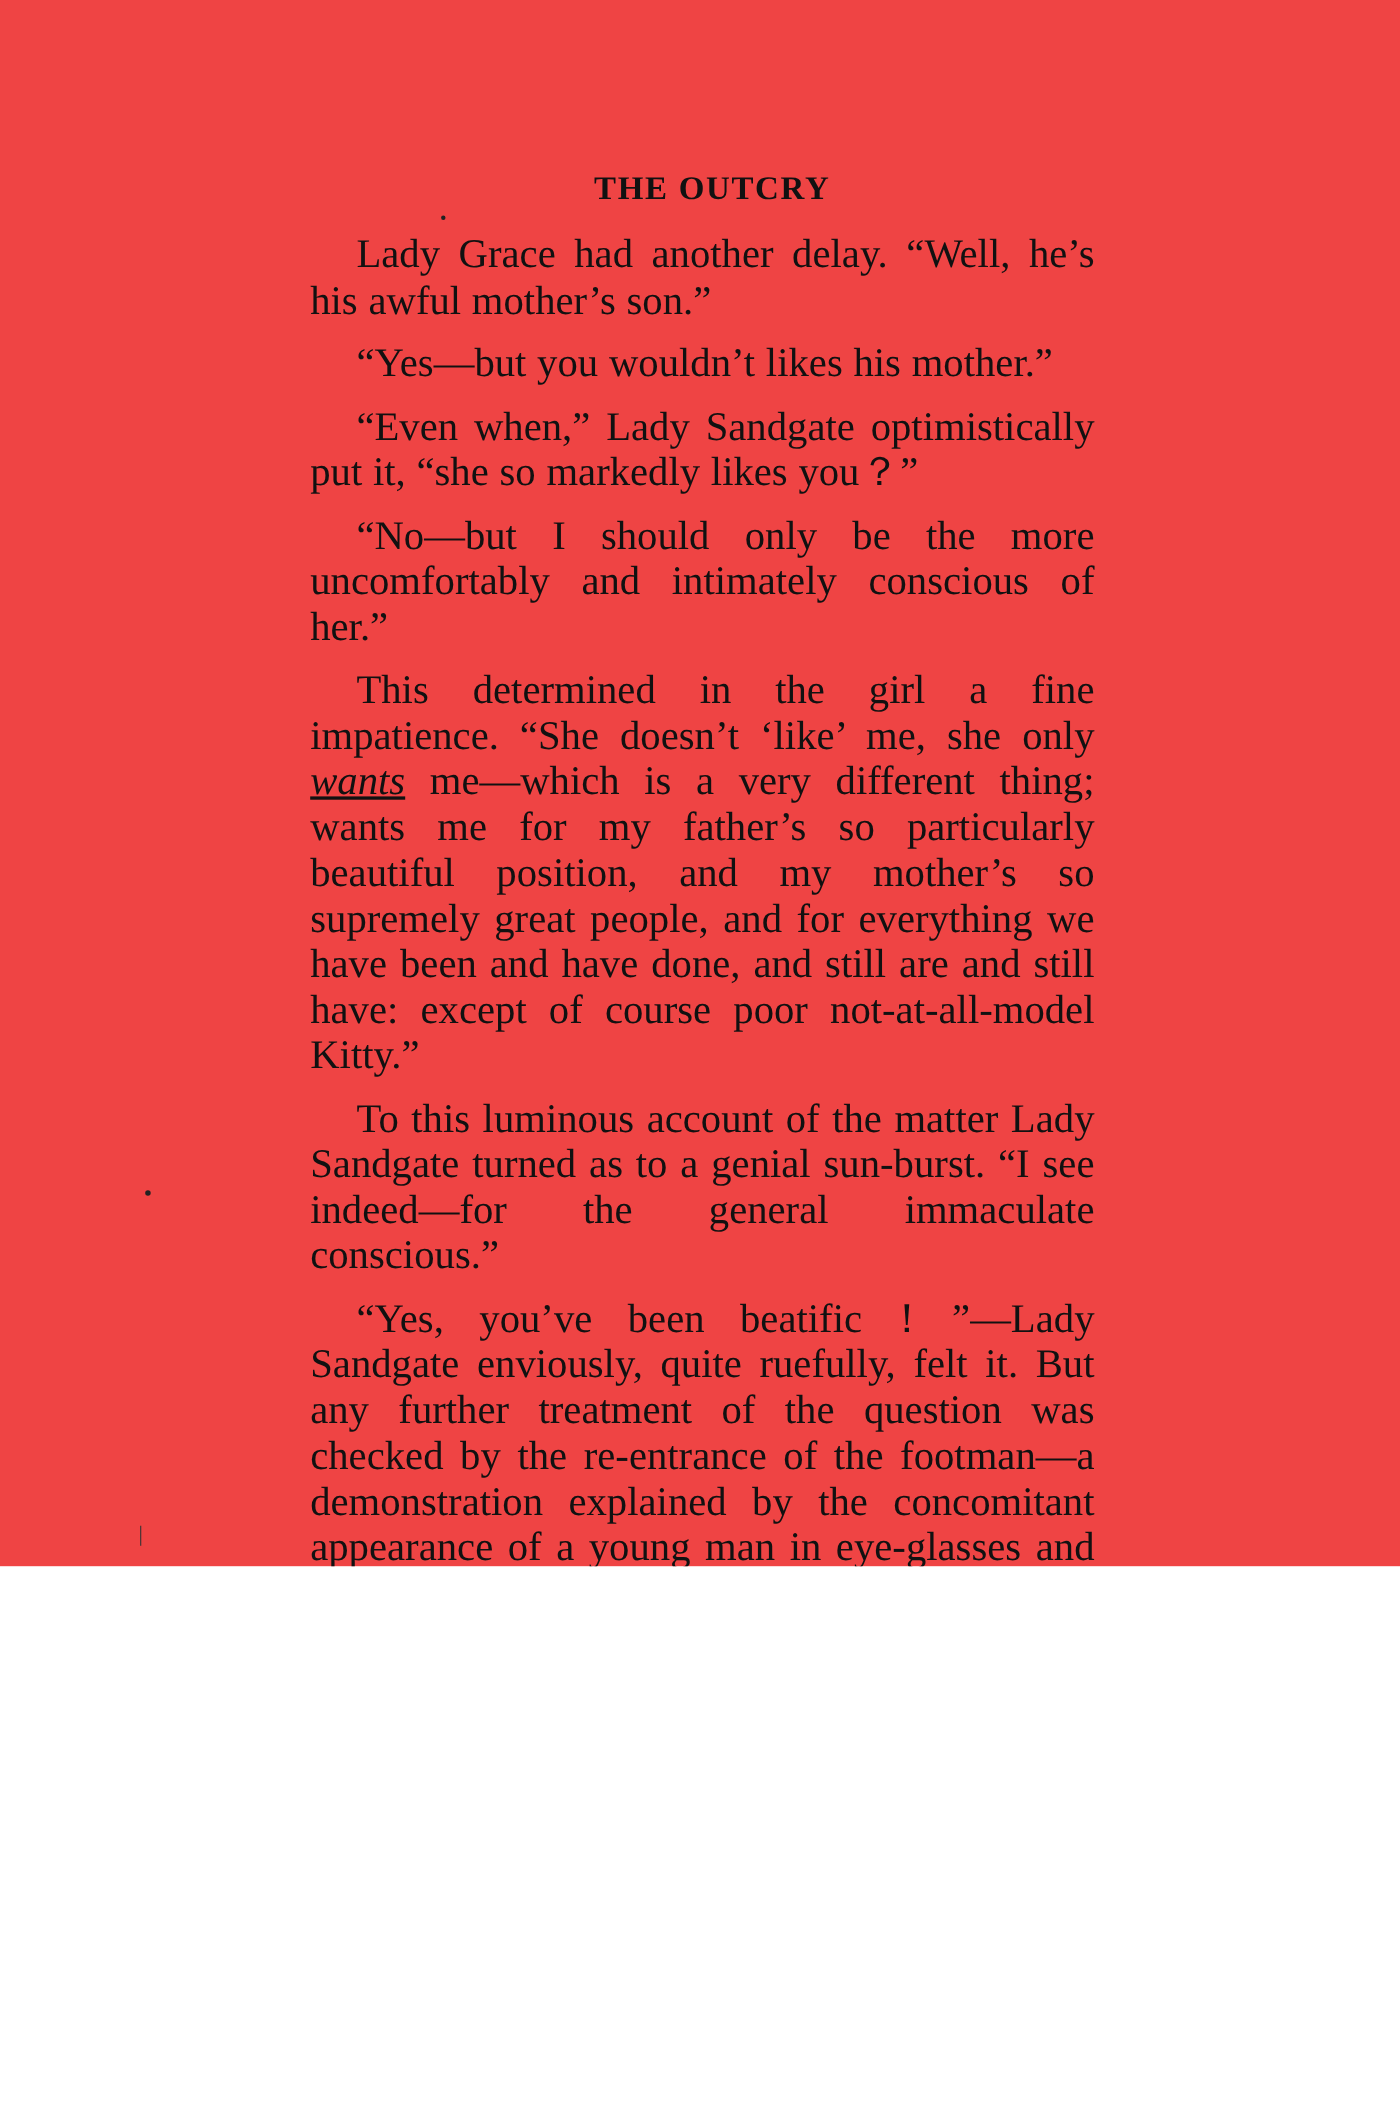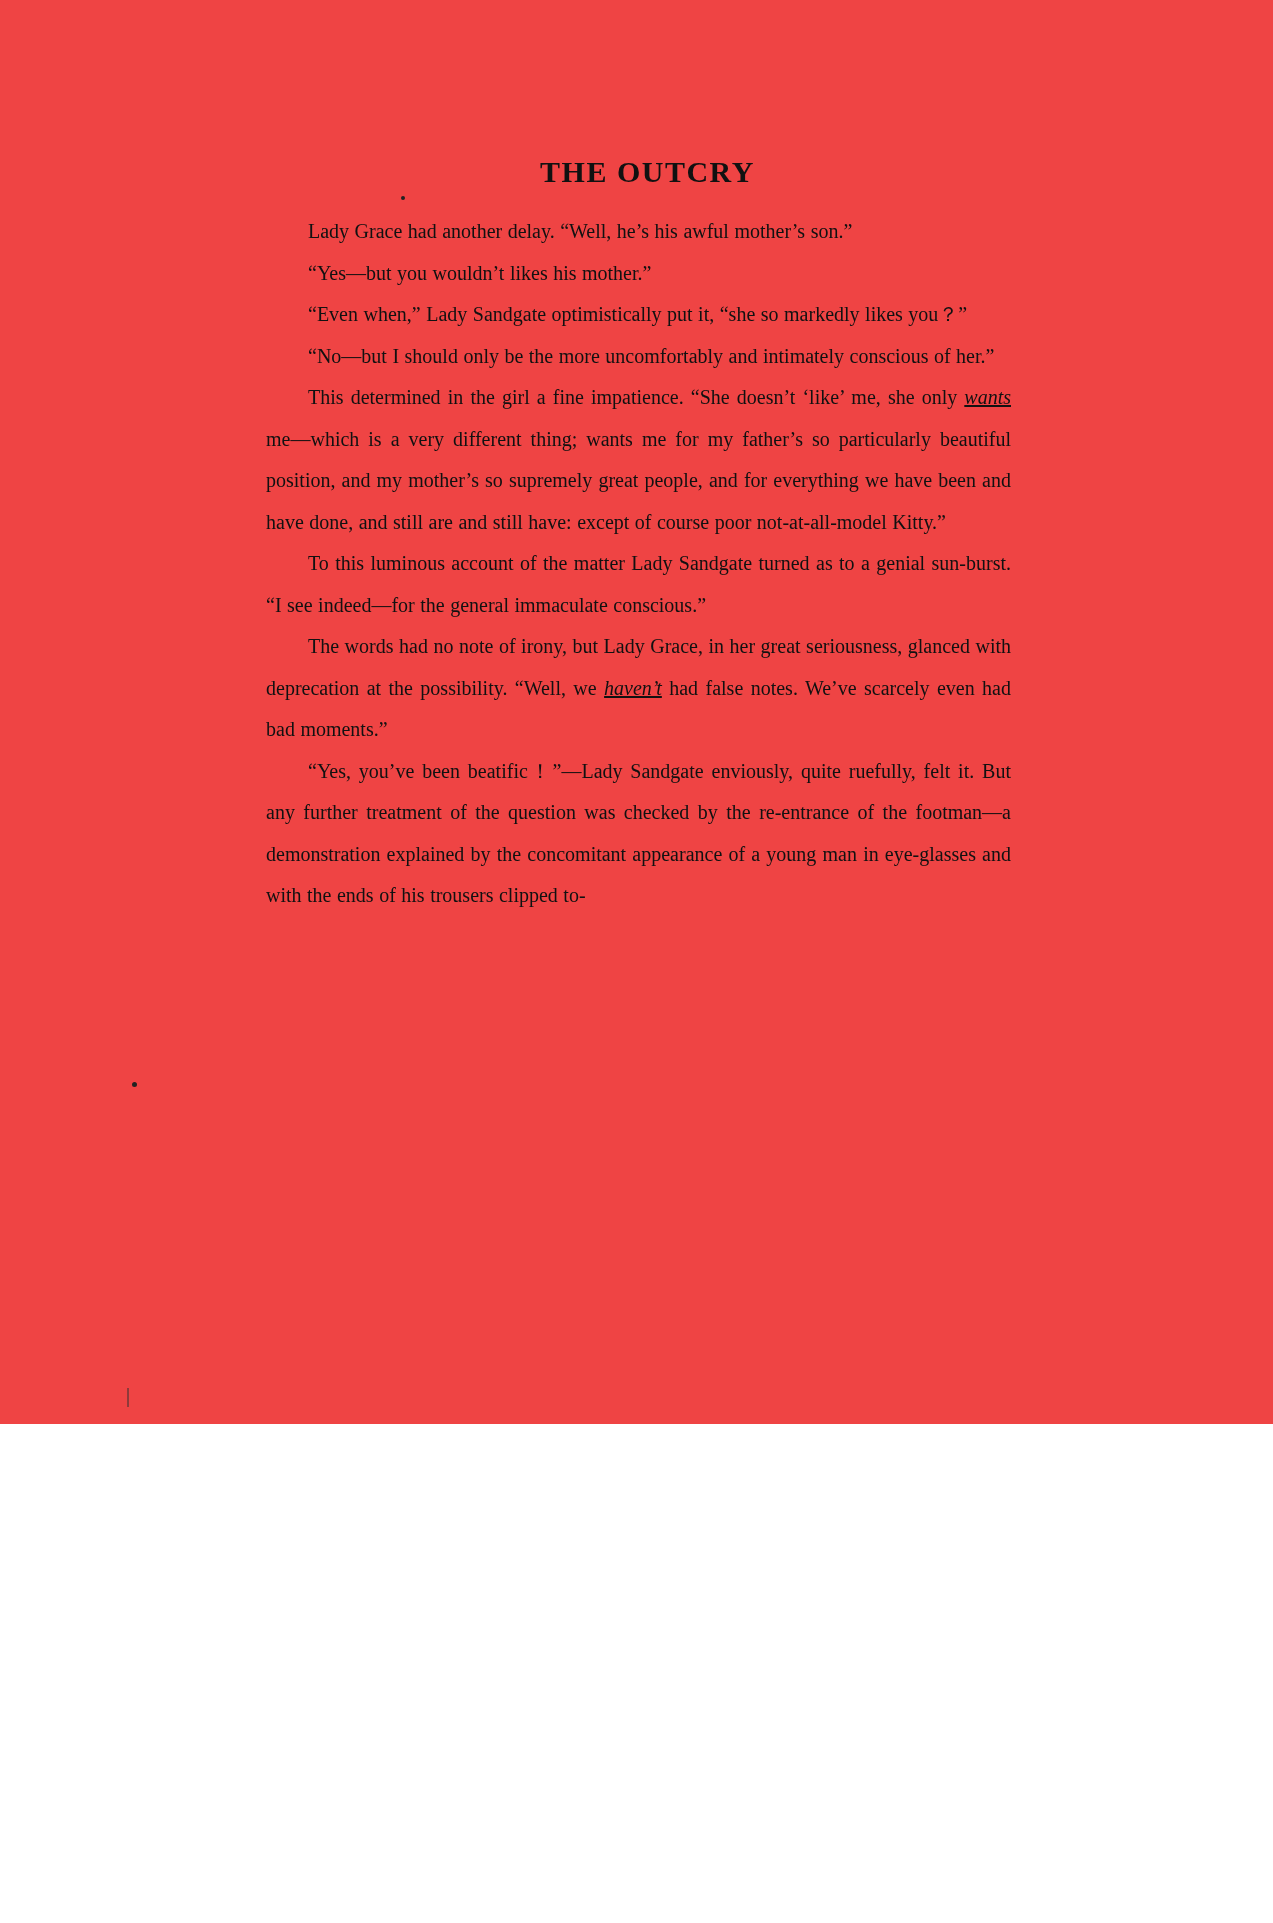--- a/index.html
+++ b/index.html
@@ -26,22 +26,22 @@
   .running-head {
     text-align: center;
     font-family: "Liberation Serif", serif;
     font-weight: bold;
     font-size: 30px;
     letter-spacing: 1.5px;
     margin: 0 0 22px 0;
     padding-left: 18px;
   }
   .body-text p {
-    margin: 0;
-    font-size: 20px;
+    margin: 16px;
+    font-size: 37px;
     line-height: 41.5px;
     text-align: justify;
     text-indent: 42px;
     hyphens: none;
     word-spacing: 0.5px;
   }
   .body-text em {
     font-style: italic;
     text-decoration: underline;
   }
@@ -95,21 +95,20 @@
   <div class="text-block">
     <div class="running-head">THE OUTCRY</div>
 
     <div class="body-text">
       <p>Lady Grace had another delay.  “Well, he’s his awful mother’s son.”</p>
       <p>“Yes—but you wouldn’t likes his mother.”</p>
       <p>“Even when,” Lady Sandgate optimistically put it, “she so markedly likes you？”</p>
       <p>“No—but I should only be the more uncomfortably and intimately conscious of her.”</p>
       <p>This determined in the girl a fine impatience. “She doesn’t ‘like’ me, she only <em>wants</em> me—which is a very different thing; wants me for my father’s so particularly beautiful position, and my mother’s so supremely great people, and for everything we have been and have done, and still are and still have: except of course poor not-at-all-model Kitty.”</p>
       <p>To this luminous account of the matter Lady Sandgate turned as to a genial sun-burst.  “I see indeed—for the general immaculate conscious.”</p>
-      <p>The words had no note of irony, but Lady Grace, in her great seriousness, glanced with deprecation at the possibility.  “Well, we <em>haven’t</em> had false notes. We’ve scarcely even had bad moments.”</p>
       <p>“Yes, you’ve been beatific！”—Lady Sandgate enviously, quite ruefully, felt it.  But any further treatment of the question was checked by the re-entrance of the footman—a demonstration explained by the concomitant appearance of a young man in eye-glasses and with the ends of his trousers clipped to-</p>
     </div>
   </div>
 
 
   <div class="margin-tick">|</div>
 
 </div>
 
 </body></html>

